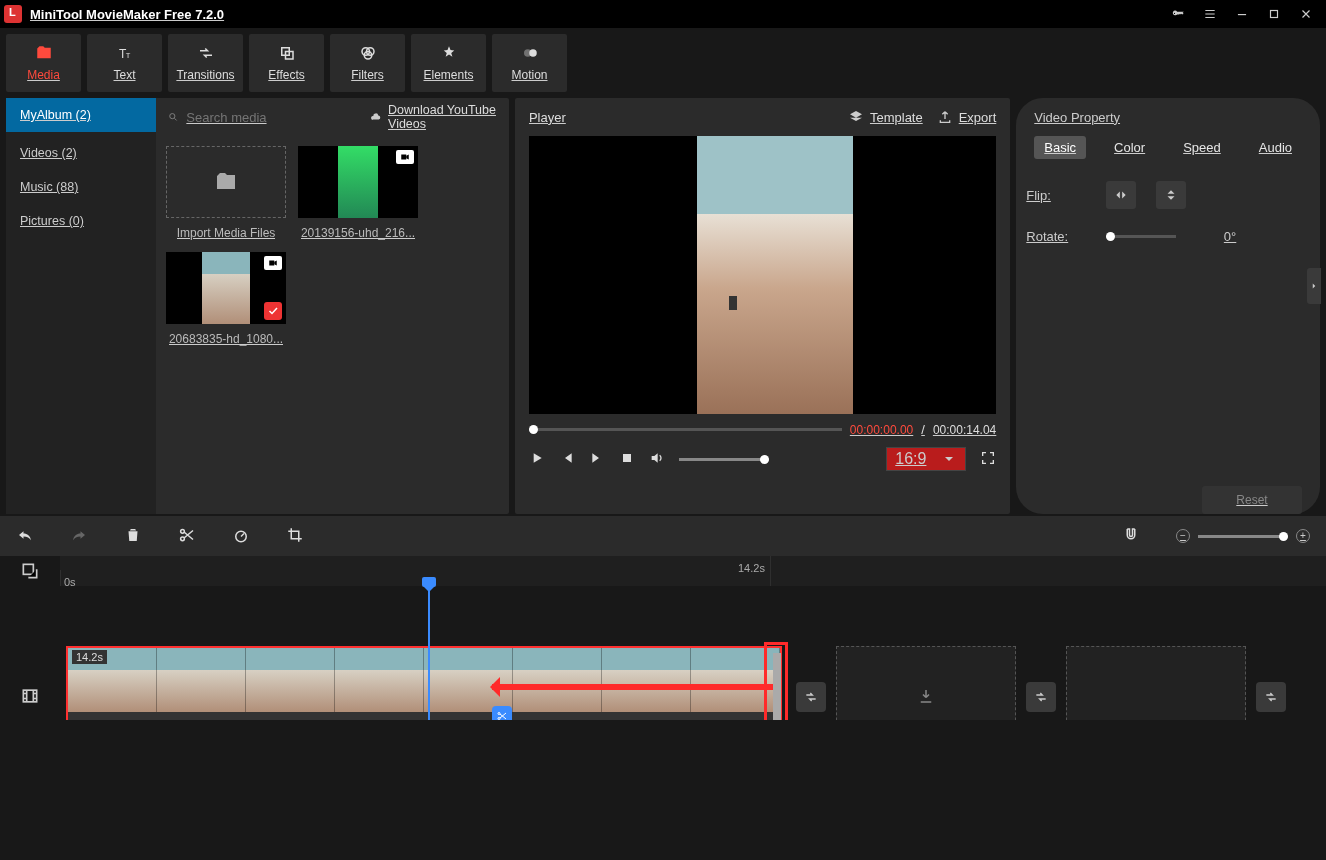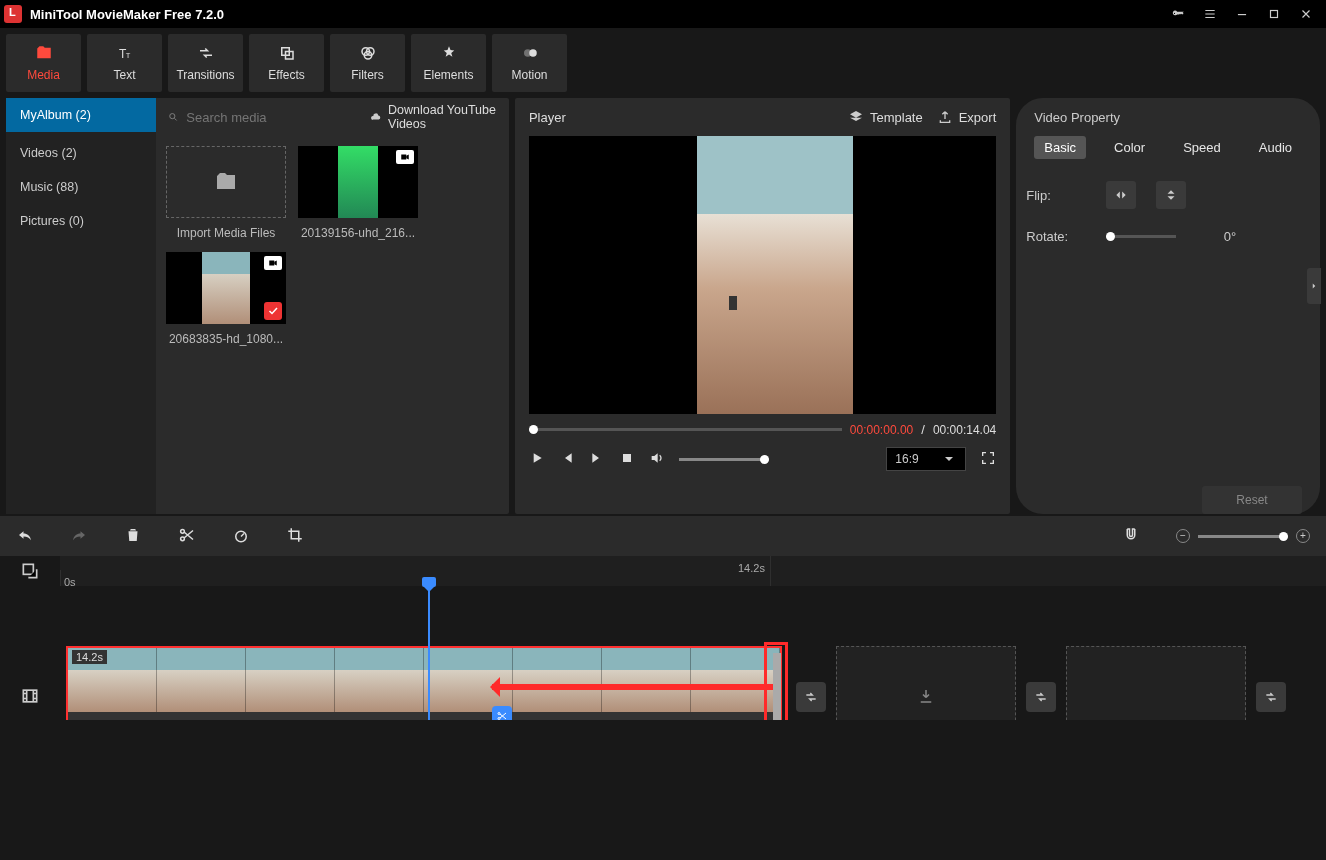--- a/index.html
+++ b/index.html
@@ -1,17 +1,17 @@
 <!DOCTYPE html>
 <html><head>
 <meta charset="utf-8">
 <style>
   * { margin: 0; padding: 0; box-sizing: border-box; font-family: "Segoe UI", Arial, sans-serif; }
   body { background: #181818; color: #ccc; font-size: 13px; overflow: hidden; }
-  #app { position: relative; width: 1326px; height: 720px; background: #181818; }
+  #app { position: relative; width: 1326px; height: 720px; background: #181818; text-decoration: underline; }
 
   
   .titlebar { height: 28px; background: #000; display: flex; align-items: center; padding: 0 4px; }
   .titlebar .logo { width: 18px; height: 18px; background: #d33; border-radius: 3px; margin-right: 8px; position: relative; }
   .titlebar .logo::after { content: "L"; position: absolute; color: #fff; font-size: 11px; font-weight: bold; left: 5px; top: 1px; }
   .titlebar .title { color: #fff; font-size: 13px; font-weight: 600; flex: 0 0 auto; }
   .titlebar .spacer { flex: 1 1 auto; }
   .titlebar .winbtn { width: 32px; height: 28px; display: flex; align-items: center; justify-content: center; color: #ccc; }
   .titlebar .winbtn svg { width: 14px; height: 14px; }
   .key-icon { color: #ffcc00; }
@@ -60,21 +60,21 @@
   .playbar { padding: 0 14px 4px 14px; display: flex; align-items: center; gap: 8px; }
   .playbar .track { flex: 1; height: 3px; background: #555; position: relative; }
   .playbar .thumbdot { position: absolute; left: 0; top: -3px; width: 9px; height: 9px; border-radius: 50%; background: #fff; }
   .playbar .time-cur { color: #ff4a3d; font-size: 12px; }
   .playbar .time-dur { color: #ddd; font-size: 12px; }
   .controls { padding: 6px 14px 10px 14px; display: flex; align-items: center; gap: 14px; }
   .controls svg { width: 16px; height: 16px; }
   .controls .spacer { flex: 1; }
   .controls .vol { width: 90px; height: 3px; background: #888; position: relative; }
   .controls .vol::after { content: ""; position: absolute; right: 0; top: -3px; width: 9px; height: 9px; border-radius: 50%; background: #fff; }
-  .ratio-sel { width: 80px; height: 24px; background: #000000; border: 1px solid #444; display: flex; align-items: center; padding: 0 8px; font-size: 12px; justify-content: space-between; }
+  .ratio-sel { width: 80px; height: 24px; background: #b91c1c; border: 1px solid #444; display: flex; align-items: center; padding: 0 8px; font-size: 16px; justify-content: space-between; }
 
   
   .right-head { height: 38px; display: flex; align-items: center; padding: 0 18px; }
   .prop-tabs { display: flex; gap: 18px; padding: 0 18px 12px 18px; align-items: center; }
   .prop-tab { padding: 4px 10px; border-radius: 3px; color: #e5e5e5; cursor: pointer; font-size: 13px; }
   .prop-tab.active { background: #555; color: #fff; }
   .prop-row { display: flex; align-items: center; padding: 10px 10px; gap: 20px; font-size: 13px; color: #ccc; }
   .prop-row .lbl { width: 60px; }
   .icon-btn { width: 30px; height: 28px; background: #3a3a3a; border-radius: 3px; display: flex; align-items: center; justify-content: center; cursor: pointer; }
   .icon-btn svg { width: 16px; height: 14px; }

